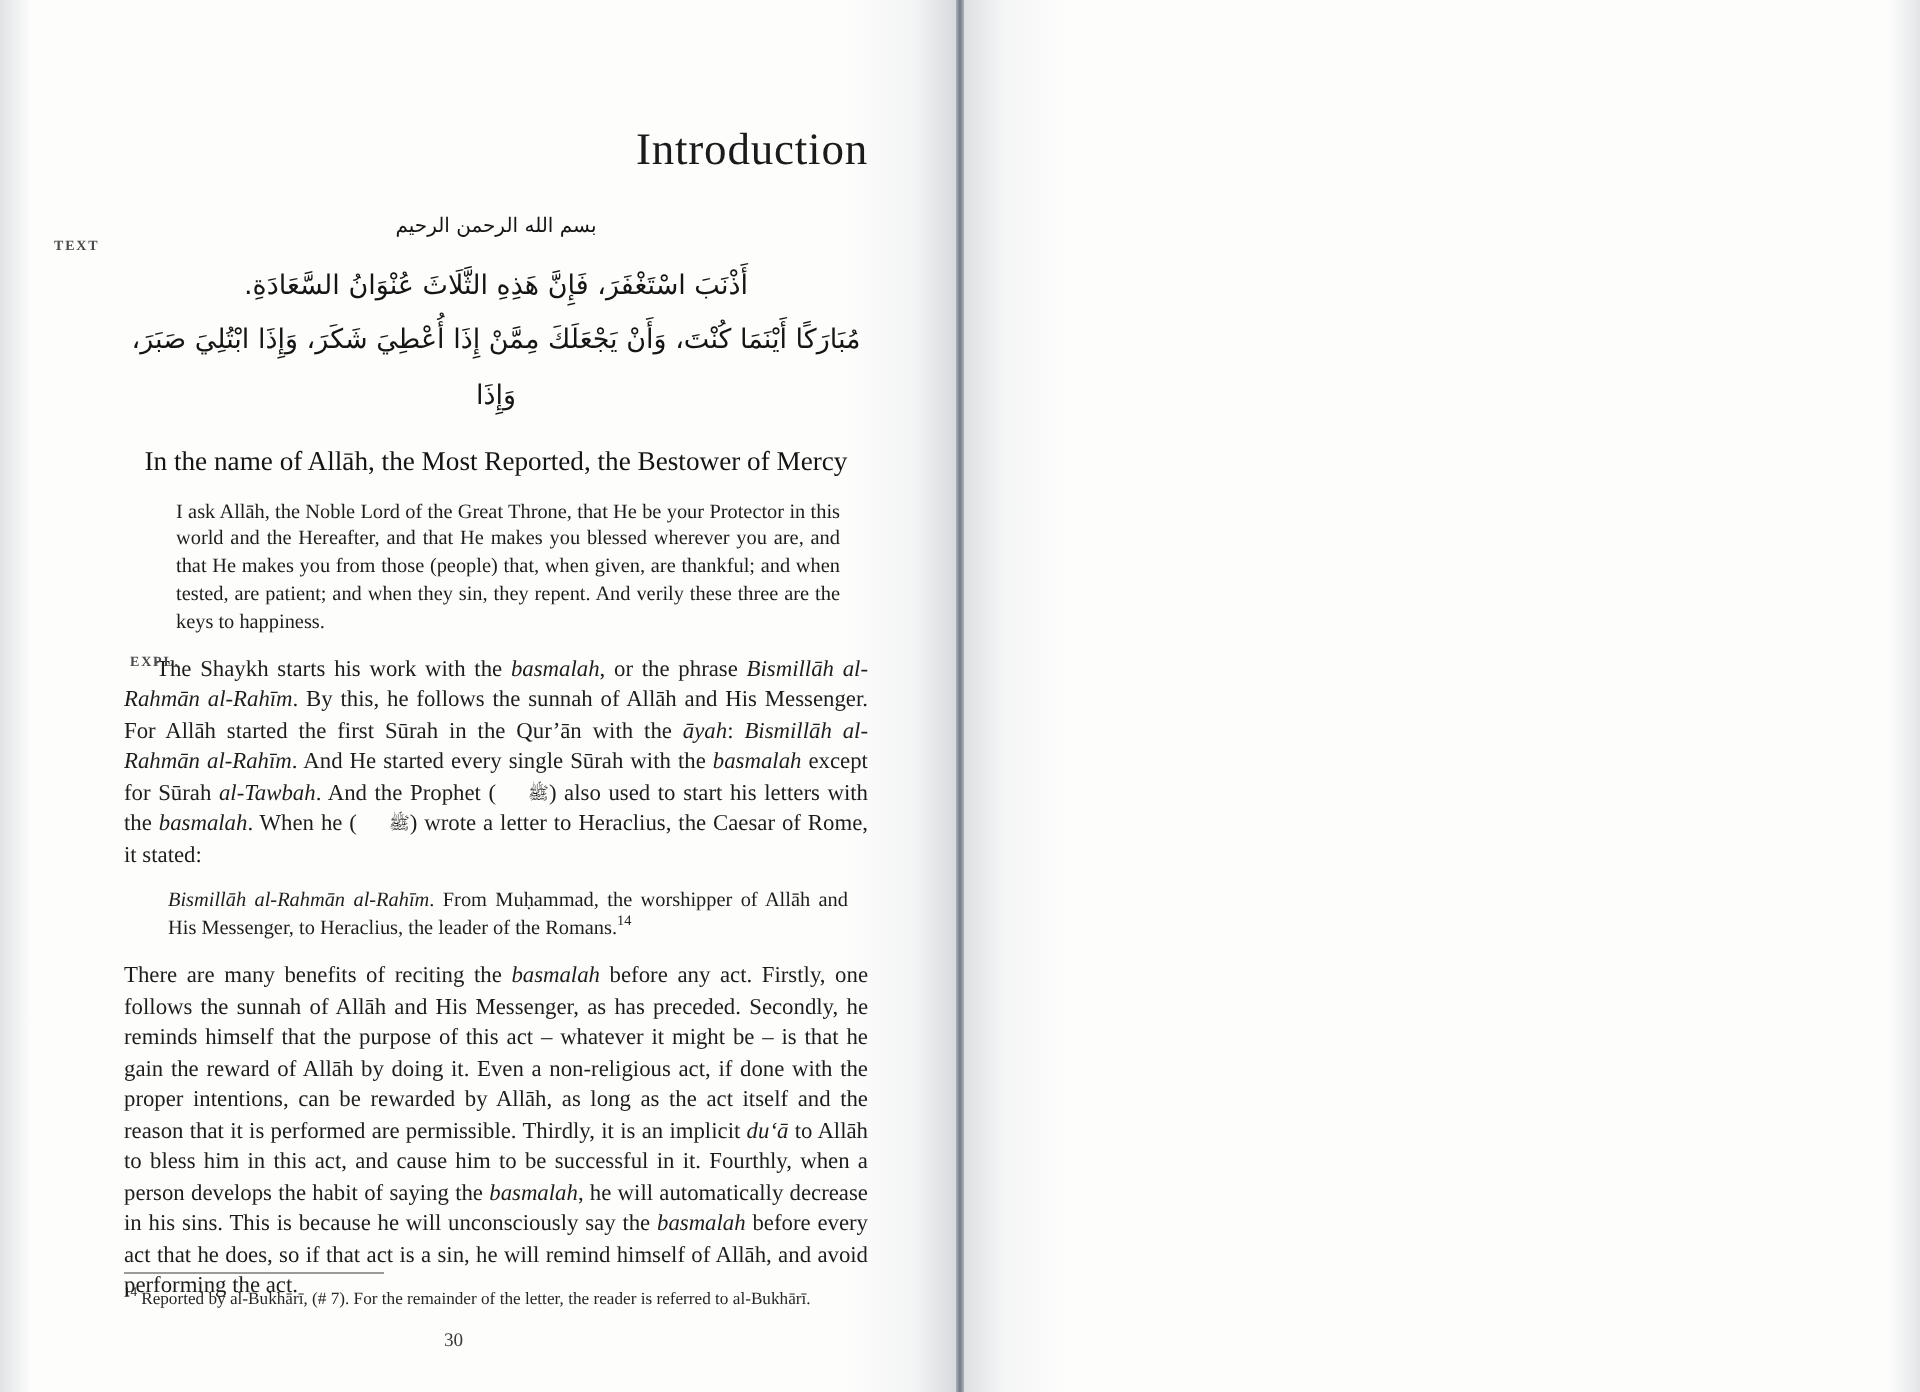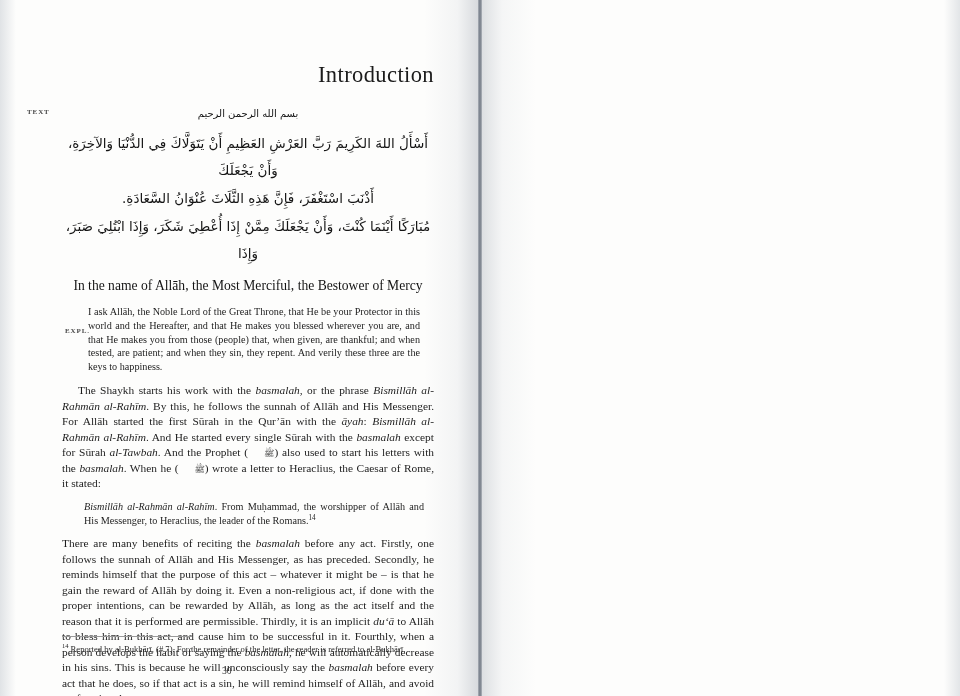--- a/index.html
+++ b/index.html
@@ -96,21 +96,21 @@
   .margin-tag {
     position: absolute;
     font-family: "Liberation Serif", "DejaVu Serif", serif;
     font-size: 7px;
     letter-spacing: 0.9px;
     color: #4a4a4a;
     font-variant: small-caps;
     font-weight: bold;
     z-index: 3;
   }
-  .tag-text { left: 27px; top: 108px; }
+  .tag-text { left: 27px; top: 119px; }
   .tag-expl { left: 27px; top: 327px; margin-left: 38px; }
 
   .arabic {
     font-family: "DejaVu Sans", sans-serif;
     direction: rtl;
     text-align: center;
     color: #151515;
     line-height: 1.95;
   }
   .arabic-basmalah {
@@ -213,26 +213,25 @@
       <div class="margin-tag tag-text">TEXT</div>
       <div class="margin-tag tag-expl">EXPL.</div>
 
       <div class="block left-block">
 
         <h1 class="chapter-title">Introduction</h1>
 
         <div class="arabic arabic-basmalah">بسم الله الرحمن الرحيم</div>
 
         <div class="arabic arabic-dua">
-          <div>أَسْأَلُ اللهَ الكَرِيمَ رَبَّ العَرْشِ العَظِيمِ أَنْ يَتَوَلَّاكَ فِي الدُّنْيَا وَالآخِرَةِ، وَأَنْ يَجْعَلَكَ</div>
           <div>أَذْنَبَ اسْتَغْفَرَ، فَإِنَّ هَذِهِ الثَّلَاثَ عُنْوَانُ السَّعَادَةِ.</div>
           <div>مُبَارَكًا أَيْنَمَا كُنْتَ، وَأَنْ يَجْعَلَكَ مِمَّنْ إِذَا أُعْطِيَ شَكَرَ، وَإِذَا ابْتُلِيَ صَبَرَ، وَإِذَا</div>
         </div>
 
-        <div class="subhead">In the name of Allāh, the Most Merciful, the Bestower of Mercy</div>
+        <div class="subhead">In the name of Allāh, the Most Reported, the Bestower of Mercy</div>
 
         <p class="quote center-ish">I ask Allāh, the Noble Lord of the Great Throne, that He be your Protector in this world and the Hereafter, and that He makes you blessed wherever you are, and that He makes you from those (people) that, when given, are thankful; and when tested, are patient; and when they sin, they repent. And verily these three are the keys to happiness.</p>
 
         <p class="body">
           <span>The Shaykh starts his work with the </span><i>basmalah</i><span>, or the phrase </span><i>Bismillāh al-Rahmān al-Rahīm</i><span>. By this, he follows the sunnah of Allāh and His Messenger. For Allāh started the first Sūrah in the Qur’ān with the </span><i>āyah</i><span>: </span><i>Bismillāh al-Rahmān al-Rahīm</i><span>. And He started every single Sūrah with the </span><i>basmalah</i><span> except for Sūrah </span><i>al-Tawbah</i><span>. And the Prophet (</span><span class="sallam">ﷺ</span><span>) also used to start his letters with the </span><i>basmalah</i><span>. When he (</span><span class="sallam">ﷺ</span><span>) wrote a letter to Heraclius, the Caesar of Rome, it stated:</span>
         </p>
 
         <p class="quote">
           <i>Bismillāh al-Rahmān al-Rahīm</i><span>. From Muḥammad, the worshipper of Allāh and His Messenger, to Heraclius, the leader of the Romans.</span><sup>14</sup>
         </p>

